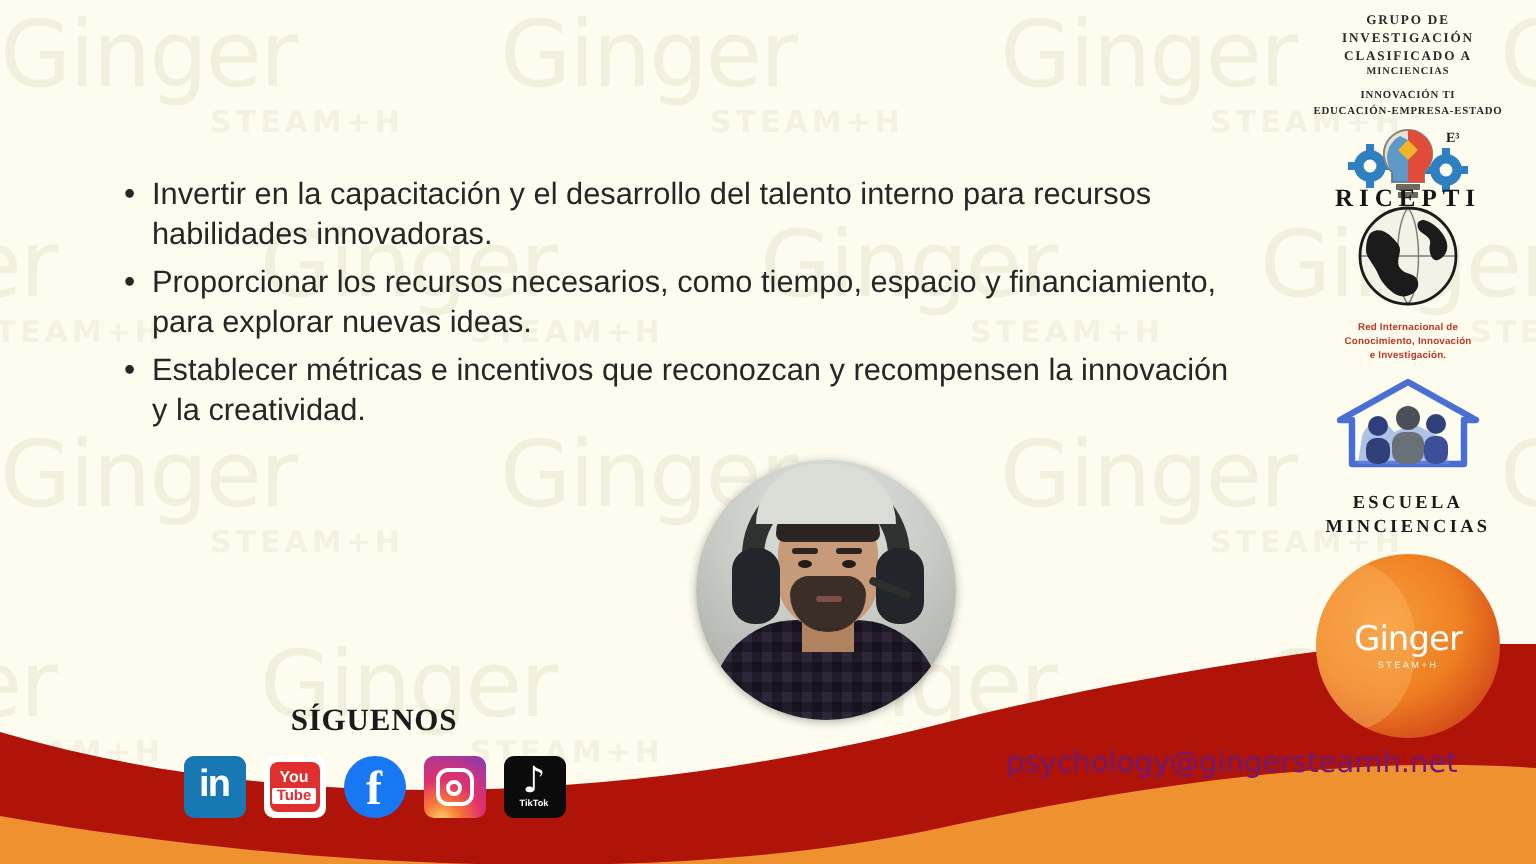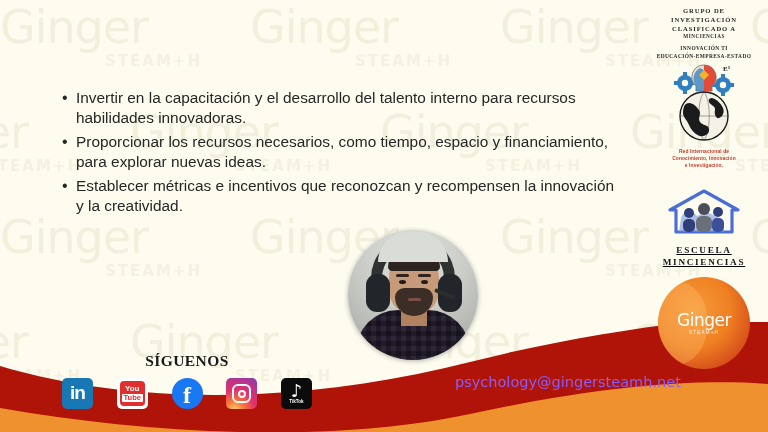--- a/index.html
+++ b/index.html
@@ -214,21 +214,21 @@
     letter-spacing:3px; color:#151515;
     margin-bottom:-3px;
   }
   .rc-sub {
     font-size:4.9px; font-weight:bold;
     color:#c0392b; line-height:1.45; margin-top:2px;
     letter-spacing:.1px;
   }
 
   
-  #lg-escuela { top:188px;text-decoration:underline; }
+  #lg-escuela { top:188px; }
   .es-name {
     font-family:"Liberation Serif", serif;
     font-size:9.2px; font-weight:bold;
     letter-spacing:1.7px; color:#1a1a1a; line-height:1.45;
     margin-top:2px;
   }
 
   
   #lg-ginger { top:277px; }
   .gg-circle {
@@ -254,21 +254,21 @@
     position:absolute; left:0; right:0; top:53px;
     font-size:4.6px; color:#fff7ec; letter-spacing:1.2px;
   }
 
   
   #social { position:absolute; left:62px; top:352px; width:250px; text-align:center; z-index:6; }
   #siguenos {
     font-size:15.5px; font-weight:bold; color:#1b1b1b;
     letter-spacing:.4px; margin-bottom:8px;font-family:Liberation Serif, serif;
   }
-  #social-icons { display:flex; gap:9px; justify-content:space-between; align-items:center; }
+  #social-icons { display:flex; gap:9px; justify-content:center; align-items:center; }
   .si { width:31px; height:31px; border-radius:5px; position:relative; overflow:hidden; }
   .si-li { background:#1878b4; }
   .si-li .in {
     position:absolute; inset:0;
     color:#fff; font-family:"Liberation Sans", sans-serif;
     font-weight:bold; font-size:19px;
     display:flex; align-items:center; justify-content:center;
     letter-spacing:-1px; padding-bottom:2px;
   }
   .si-yt { background:#fff; display:flex; align-items:center; justify-content:center; }
@@ -299,22 +299,23 @@
     font-family:"DejaVu Sans", sans-serif;
   }
   .si-tt .lbl { color:#fff; font-size:4.6px; font-weight:bold; margin-top:1px; }
 
   
   #waves { position:absolute; left:0; bottom:0; width:768px; height:110px; z-index:3; }
   #waves svg { display:block; width:768px; height:110px; }
 
   .email {
     position:absolute; z-index:7;
-    color:#8b5cf6;
+    color:#701a75;
     font-family:"DejaVu Sans", sans-serif;
+    margin-left:48px;
   }
   #email-top { left:455px; top:374px; font-size:14.5px; }
   #email-bottom { left:487px; top:413px; font-size:13px; }
 
 </style>
 </head>
 <body>
 
 <div id="watermark">
     <div class="wm-row wm-ginger" style="left: 0px; top: 0px;">Ginger</div>
@@ -420,20 +421,21 @@
           <path d="M23 23a12 12 0 0 1 4-18l4 2v21h-8z" fill="#2f7fc1" opacity=".75"></path>
           <path d="M31 7l5 5-5 5-5-5z" fill="#f0b429"></path>
           <rect x="25" y="29" width="12" height="3" fill="#6f6a60"></rect>
           <rect x="26" y="33" width="10" height="3" fill="#6f6a60"></rect>
           <text x="50" y="8" font-family="Liberation Serif, serif" font-size="7" font-weight="bold" fill="#1a1a1a">E³</text>
         </svg>
       </div>
     </div>
 
     <div class="logo-block" id="lg-ricepti">
+      <div class="rc-word">RICEPTI</div>
       <div>
         <svg width="56" height="52" viewBox="0 0 56 52" style="margin-top:-2px">
           <circle cx="28" cy="26" r="24" fill="#f4f2e6" stroke="#1b1b1b" stroke-width="1.4"></circle>
           <path d="M10 14c5-3 10 2 13 6s-2 8 1 12 8 2 9 7-5 8-9 7-9-6-11-11-6-8-6-12 1-8 3-9z" fill="#1b1b1b"></path>
           <path d="M36 8c4 1 9 5 11 10s-1 9-4 10-5-4-4-8-5-5-6-8 1-4 3-4z" fill="#1b1b1b"></path>
           <path d="M4 26h48M28 2c7 8 7 40 0 48M28 2c-7 8-7 40 0 48" fill="none" stroke="#1b1b1b" stroke-width=".7" opacity=".55"></path>
         </svg>
       </div>
       <div class="rc-sub">Red Internacional de</div>
       <div class="rc-sub" style="margin-top:0">Conocimiento, Innovación</div>

